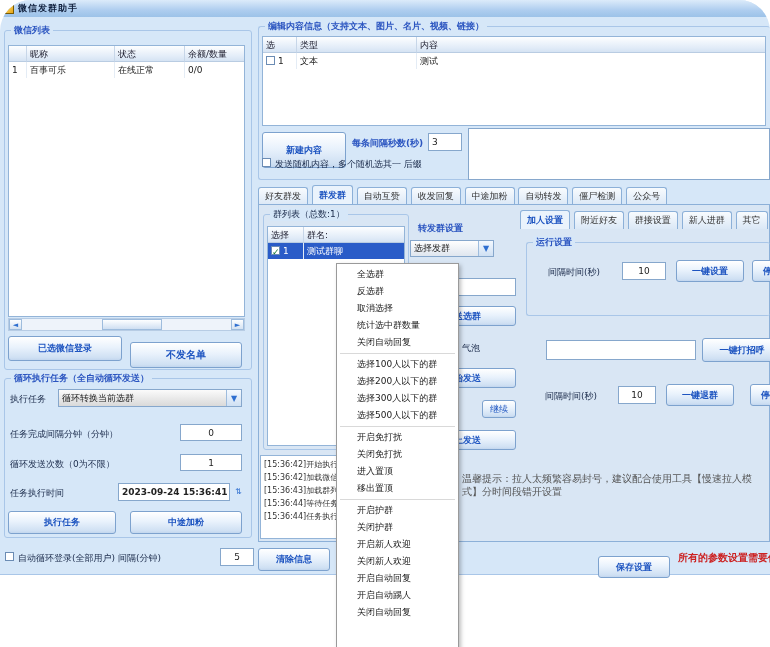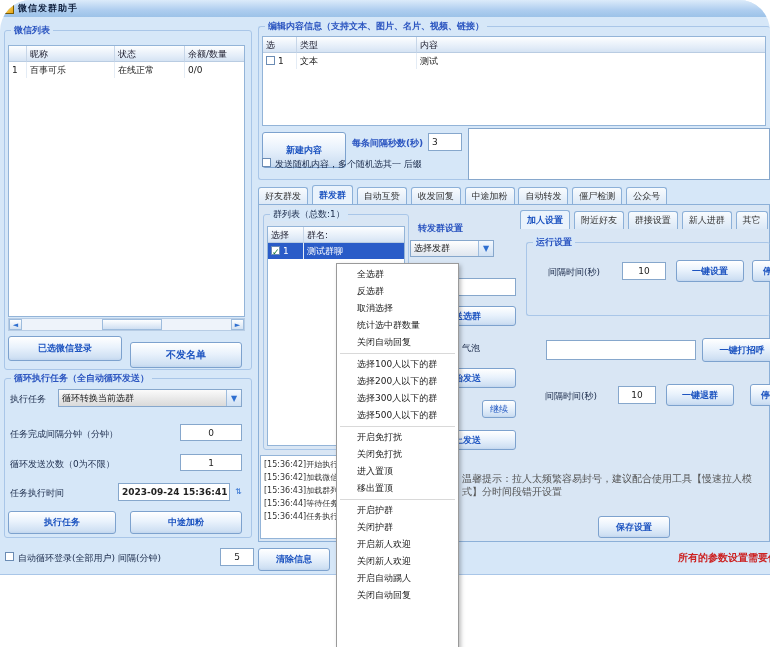--- a/index.html
+++ b/index.html
@@ -216,21 +216,21 @@
 
     <div class="log" style="left:260px;top:455px;width:196px;height:84px;">
       <div>[15:36:42]开始执行任务</div>
       <div>[15:36:42]加载微信列表</div>
       <div>[15:36:43]加载群列表成功</div>
       <div>[15:36:44]等待任务执行</div>
       <div>[15:36:44]任务执行中</div>
     </div>
 
     <div class="btn" style="left:258px;top:548px;width:72px;height:23px;">清除信息</div>
-    <div class="btn" style="left:598px;top:516px;width:72px;height:22px;">保存设置</div>
+    <div class="btn" style="left:598px;top:556px;width:72px;height:22px;">保存设置</div>
     <div class="notice" style="left:678px;top:551px;width:92px;">所有的参数设置需要保存</div>
   </div>
 
   <div id="menu" style="height: 400px;">
     <div class="mi">全选群</div>
     <div class="mi">反选群</div>
     <div class="mi">取消选择</div>
     <div class="mi">统计选中群数量</div>
     <div class="mi">关闭自动回复</div>
     <div class="msep"></div>
@@ -241,16 +241,17 @@
     <div class="msep"></div>
     <div class="mi">开启免打扰</div>
     <div class="mi">关闭免打扰</div>
     <div class="mi">进入置顶</div>
     <div class="mi">移出置顶</div>
     <div class="msep"></div>
     <div class="mi">开启护群</div>
     <div class="mi">关闭护群</div>
     <div class="mi">开启新人欢迎</div>
     <div class="mi">关闭新人欢迎</div>
+    <div class="mi">开启自动回复</div>
     <div class="mi">开启自动踢人</div>
     <div class="mi">关闭自动回复</div>
   </div>
 </div>
 
 </body></html>

